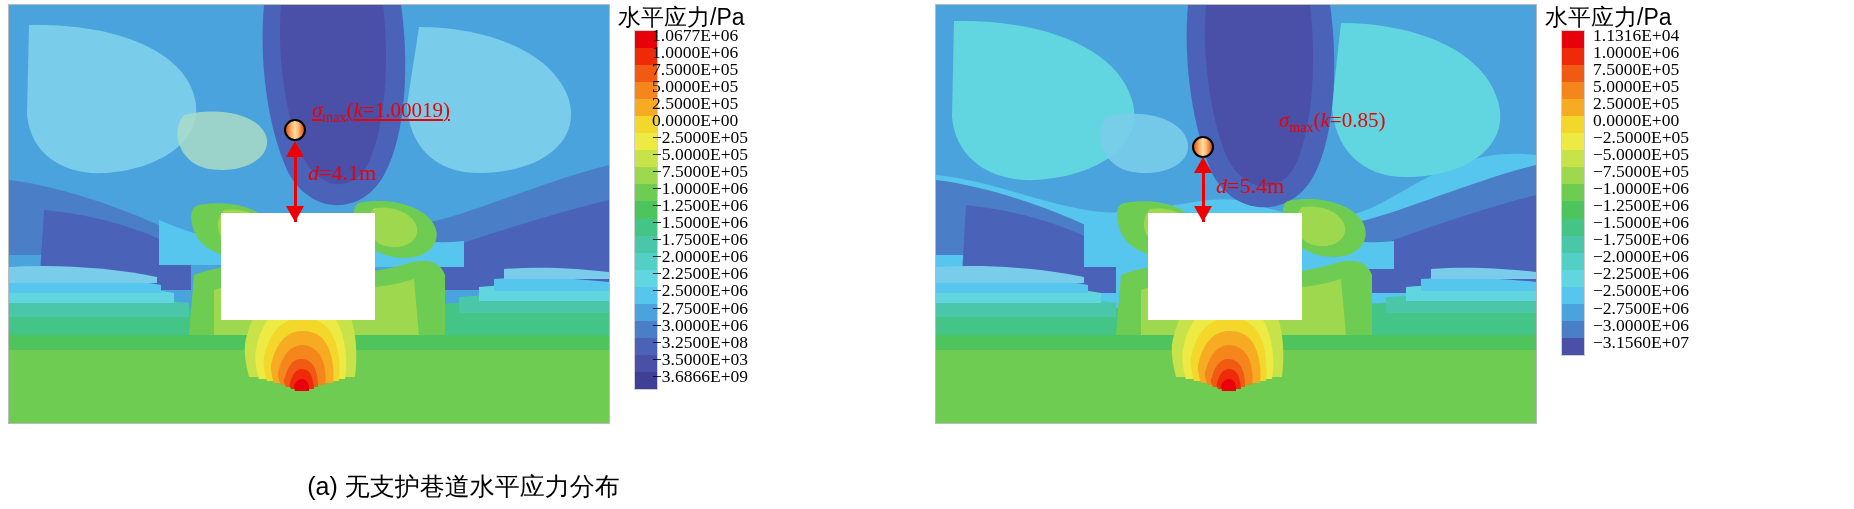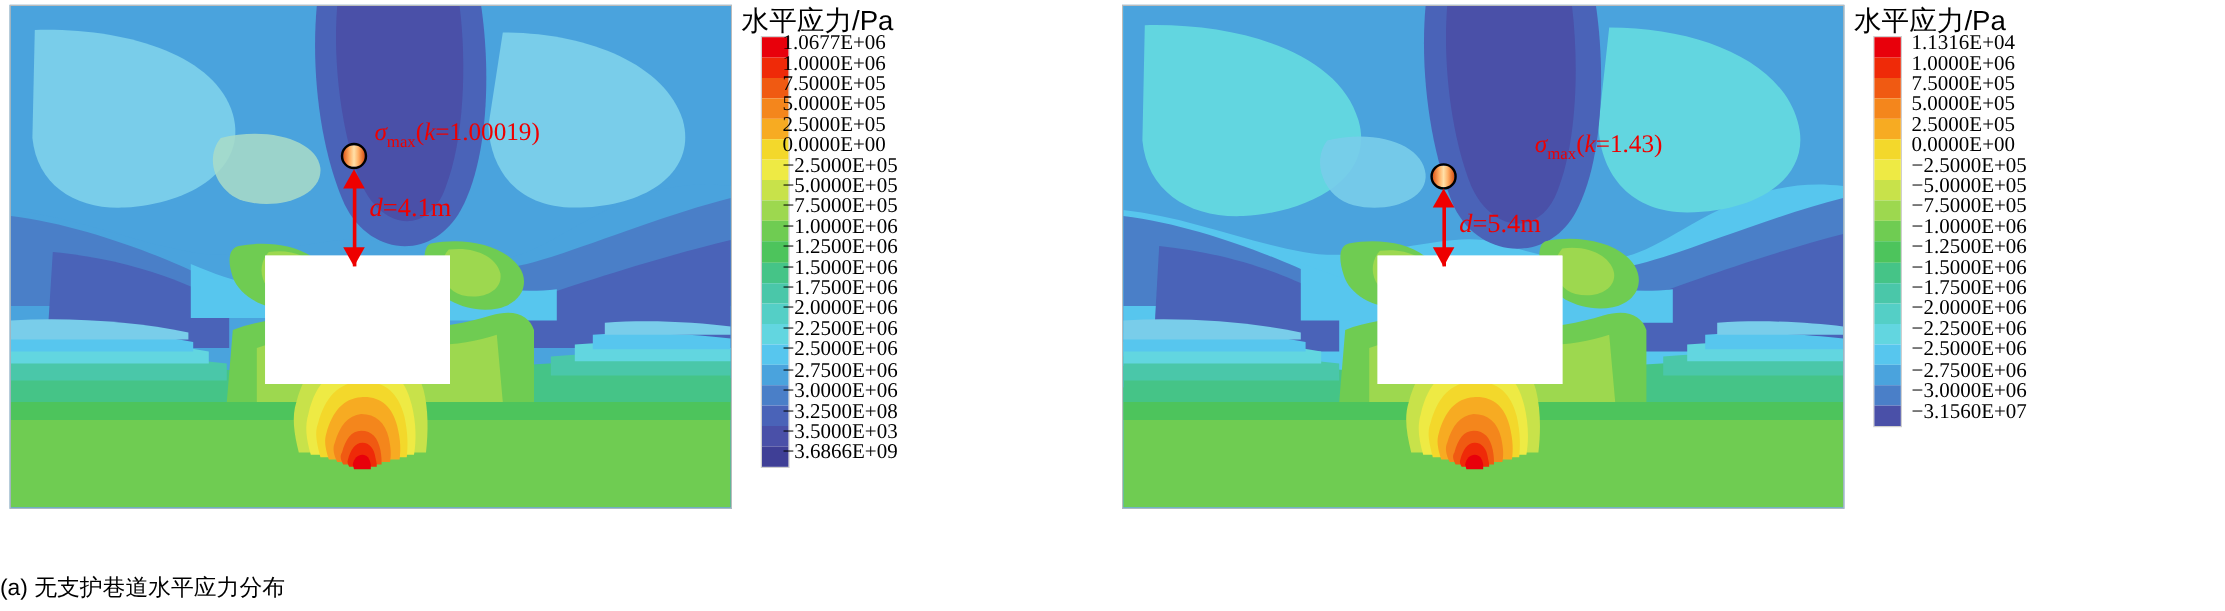--- a/index.html
+++ b/index.html
@@ -31,21 +31,21 @@
   .annot-d{font-size:22px;}
   .annot-d .dital{font-style:italic;}
 
   .legend{position:absolute;}
   .legend-title{position:absolute;font-size:23px;color:#000;white-space:nowrap;font-family:"Liberation Sans",sans-serif;}
   .cbar{position:absolute;width:22px;border:1px solid #cfcfcf;box-sizing:content-box;}
   .cbar-seg{width:100%;}
   .cbar-labels{position:absolute;font-size:17.5px;line-height:1;color:#000;}
   .cbar-labels div{white-space:nowrap;height:17.05px;display:flex;align-items:center;}
 
-  .caption{position:absolute;bottom:6px;width:100%;text-align:left;font-size:19px;color:#000;
+  .caption{position:absolute;bottom:6px;width:100%;text-align:center;font-size:25px;color:#000;
            font-family:"Liberation Sans",sans-serif;}
   .cap-left{left:0;}
   .cap-right{left:0;}
 </style>
 </head>
 <body>
 
 <div class="figure">
 
   <div class="panel panel-left">
@@ -105,21 +105,21 @@
         <path d="M495,264 C535,261 572,264 600,267 L600,274 H495 Z" fill="#79cdea"></path>
       </svg>
       <div class="roadway" style="left:212px;top:208px;width:152px;height:105px;"></div>
     </div>
 
     <div class="marker" style="left:284px;top:119px;"></div>
     <div class="arrow-line" style="left:294px;top:146px;height:76px;"></div>
     <div class="arrowhead arrow-up" style="left:286px;top:141px;"></div>
     <div class="arrowhead arrow-down" style="left:286px;top:206px;"></div>
 
-    <div class="annot annot-sigma" style="left:312px;top:98px;">
+    <div class="annot annot-sigma" style="left:312px;top:98px;text-decoration:underline;">
       <span>σ</span><span class="sub">max</span><span class="paren">(</span><span class="kital">k</span><span class="kv">=1.00019</span><span class="paren">)</span>
     </div>
 
     <div class="annot annot-d" style="left:308px;top:160px;">
       <span class="dital">d</span><span>=4.1m</span>
     </div>
 
     <div class="legend">
       <div class="legend-title" style="left:618px;top:2px;">水平应力/Pa</div>
       <div class="cbar" id="cbar-a" style="left: 634px; top: 30px; height: 358.05px;">
@@ -219,21 +219,21 @@
       </svg>
       <div class="roadway" style="left:212px;top:208px;width:152px;height:105px;"></div>
     </div>
 
     <div class="marker" style="left:265px;top:136px;"></div>
     <div class="arrow-line" style="left:275px;top:162px;height:60px;"></div>
     <div class="arrowhead arrow-up" style="left:267px;top:157px;"></div>
     <div class="arrowhead arrow-down" style="left:267px;top:206px;"></div>
 
     <div class="annot annot-sigma" style="left:352px;top:108px;">
-      <span>σ</span><span class="sub">max</span><span class="paren">(</span><span class="kital">k</span><span class="kv">=1.43</span><span class="paren">)</span>
+      <span>σ</span><span class="sub">max</span><span class="paren">(</span><span class="kital">k</span><span class="kv">=0.85</span><span class="paren">)</span>
     </div>
 
     <div class="annot annot-d" style="left:289px;top:173px;">
       <span class="dital">d</span><span>=5.4m</span>
     </div>
 
     <div class="legend">
       <div class="legend-title" style="left:618px;top:2px;">水平应力/Pa</div>
       <div class="cbar" id="cbar-b" style="left: 634px; top: 30px; height: 323.95px;">
           <div class="cbar-seg" style="height: 17.05px; background: rgb(232, 0, 11);"></div>

